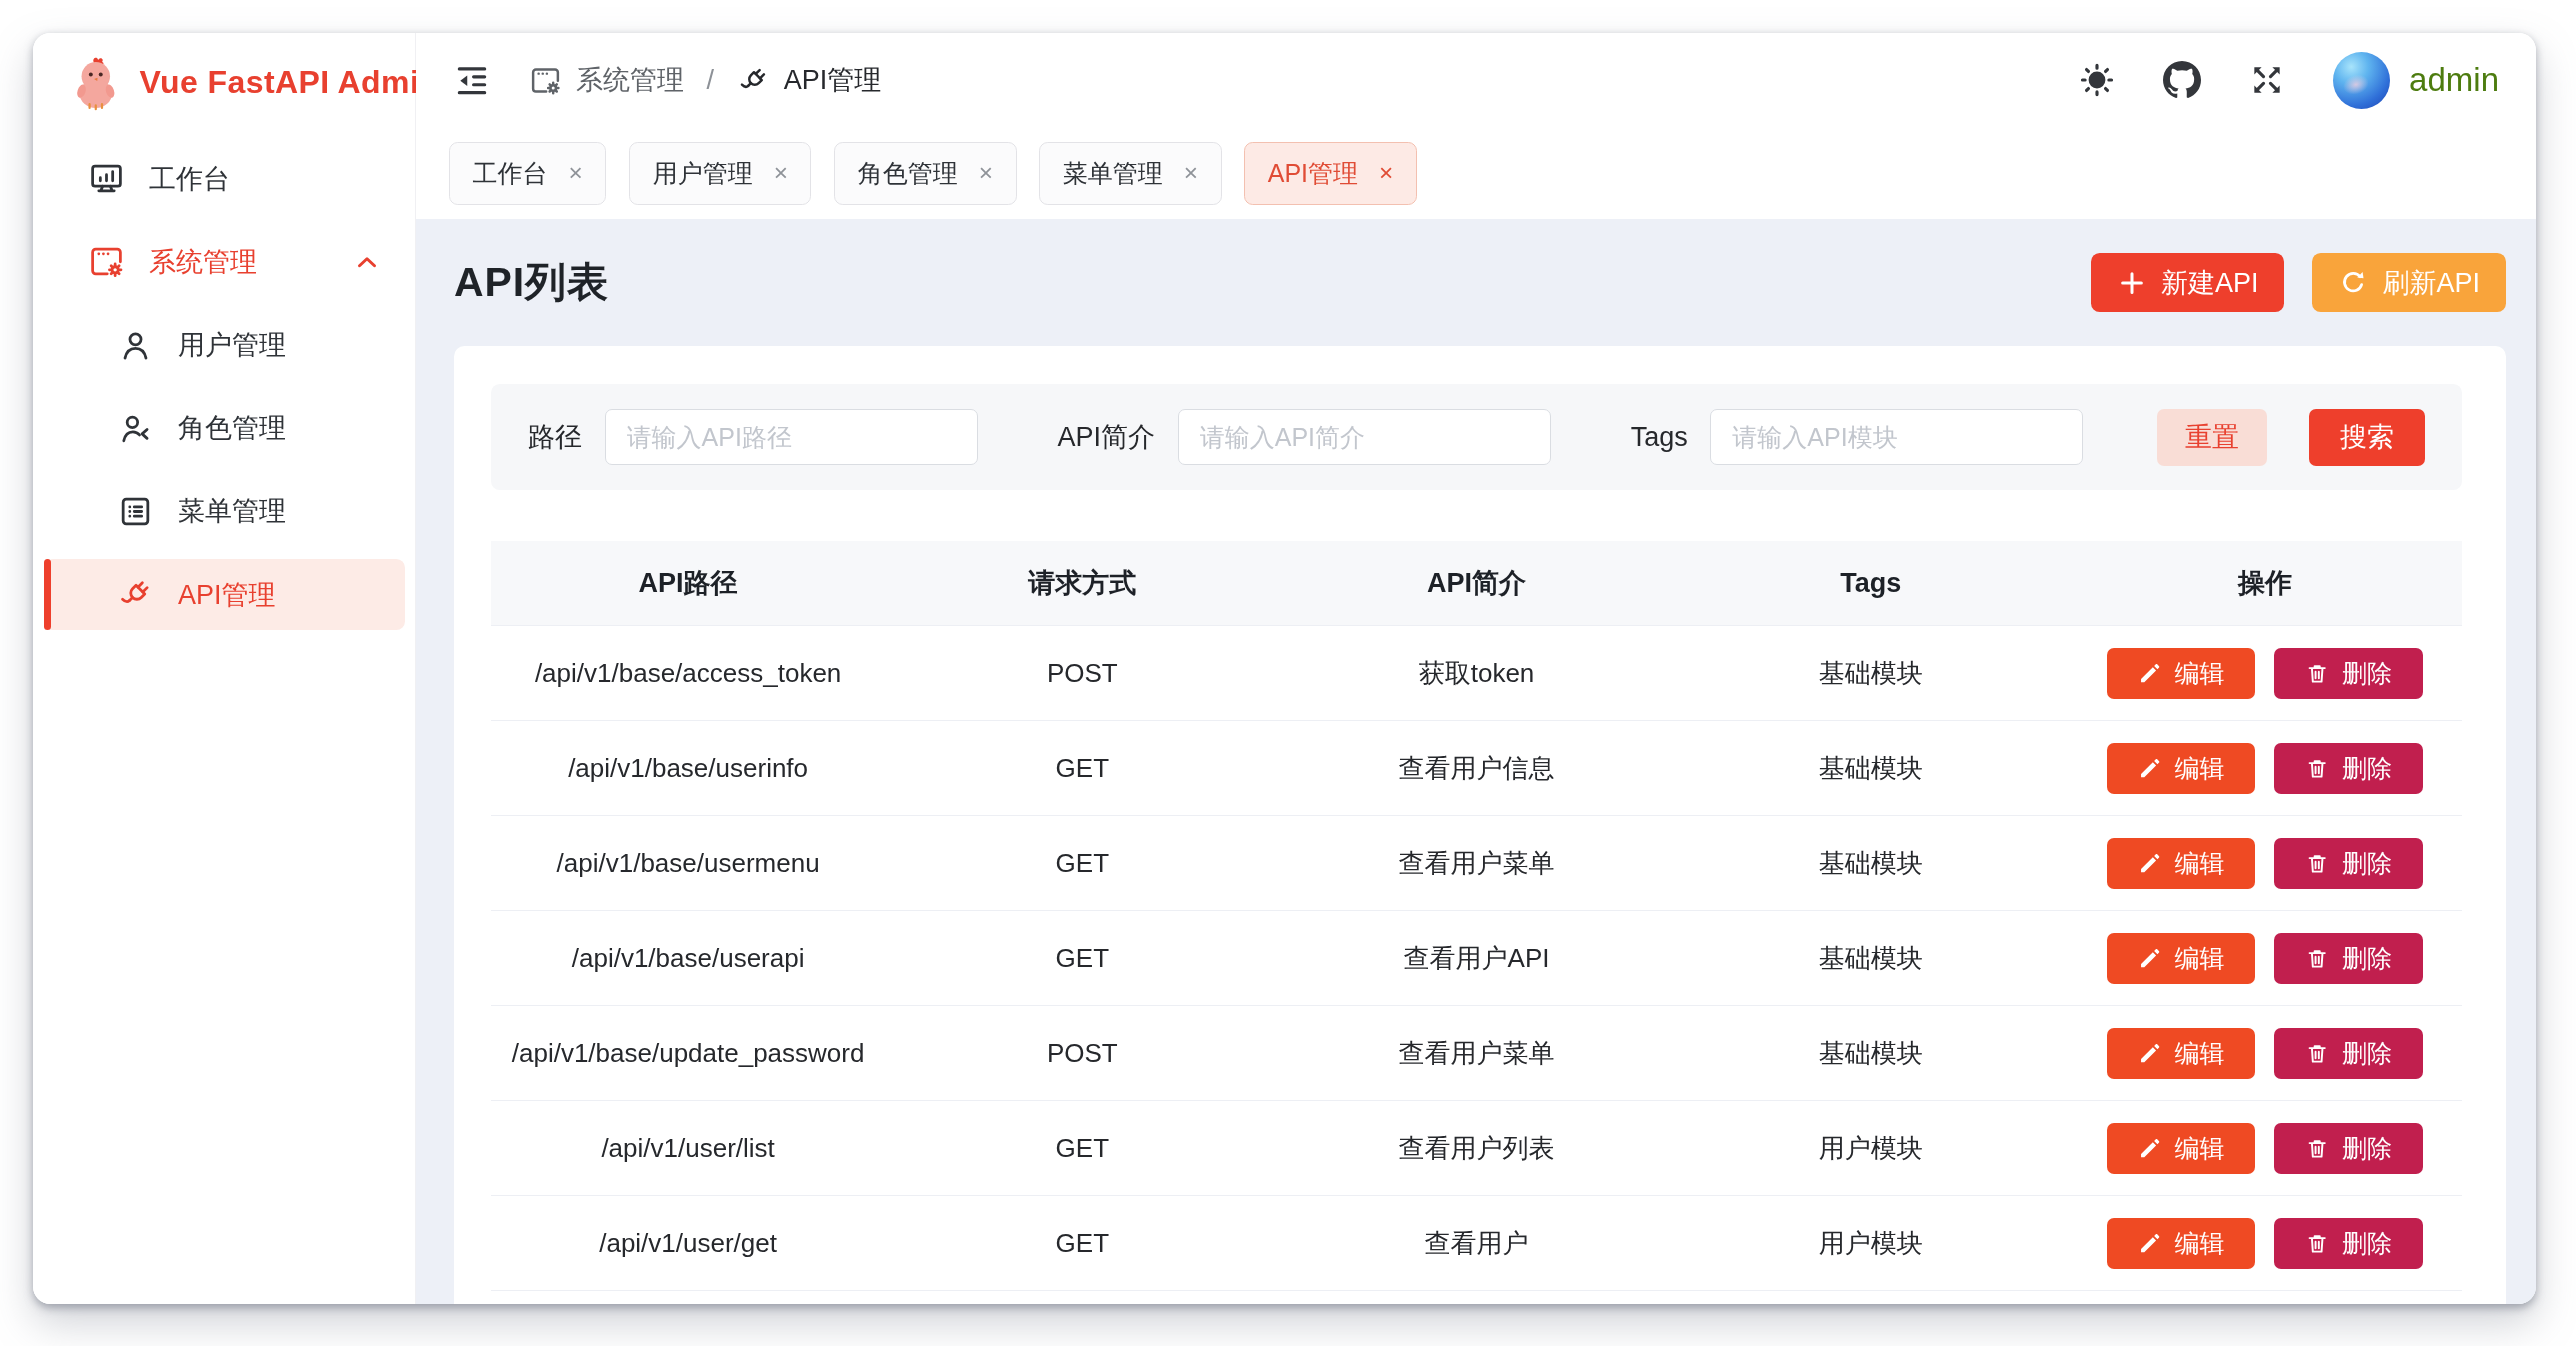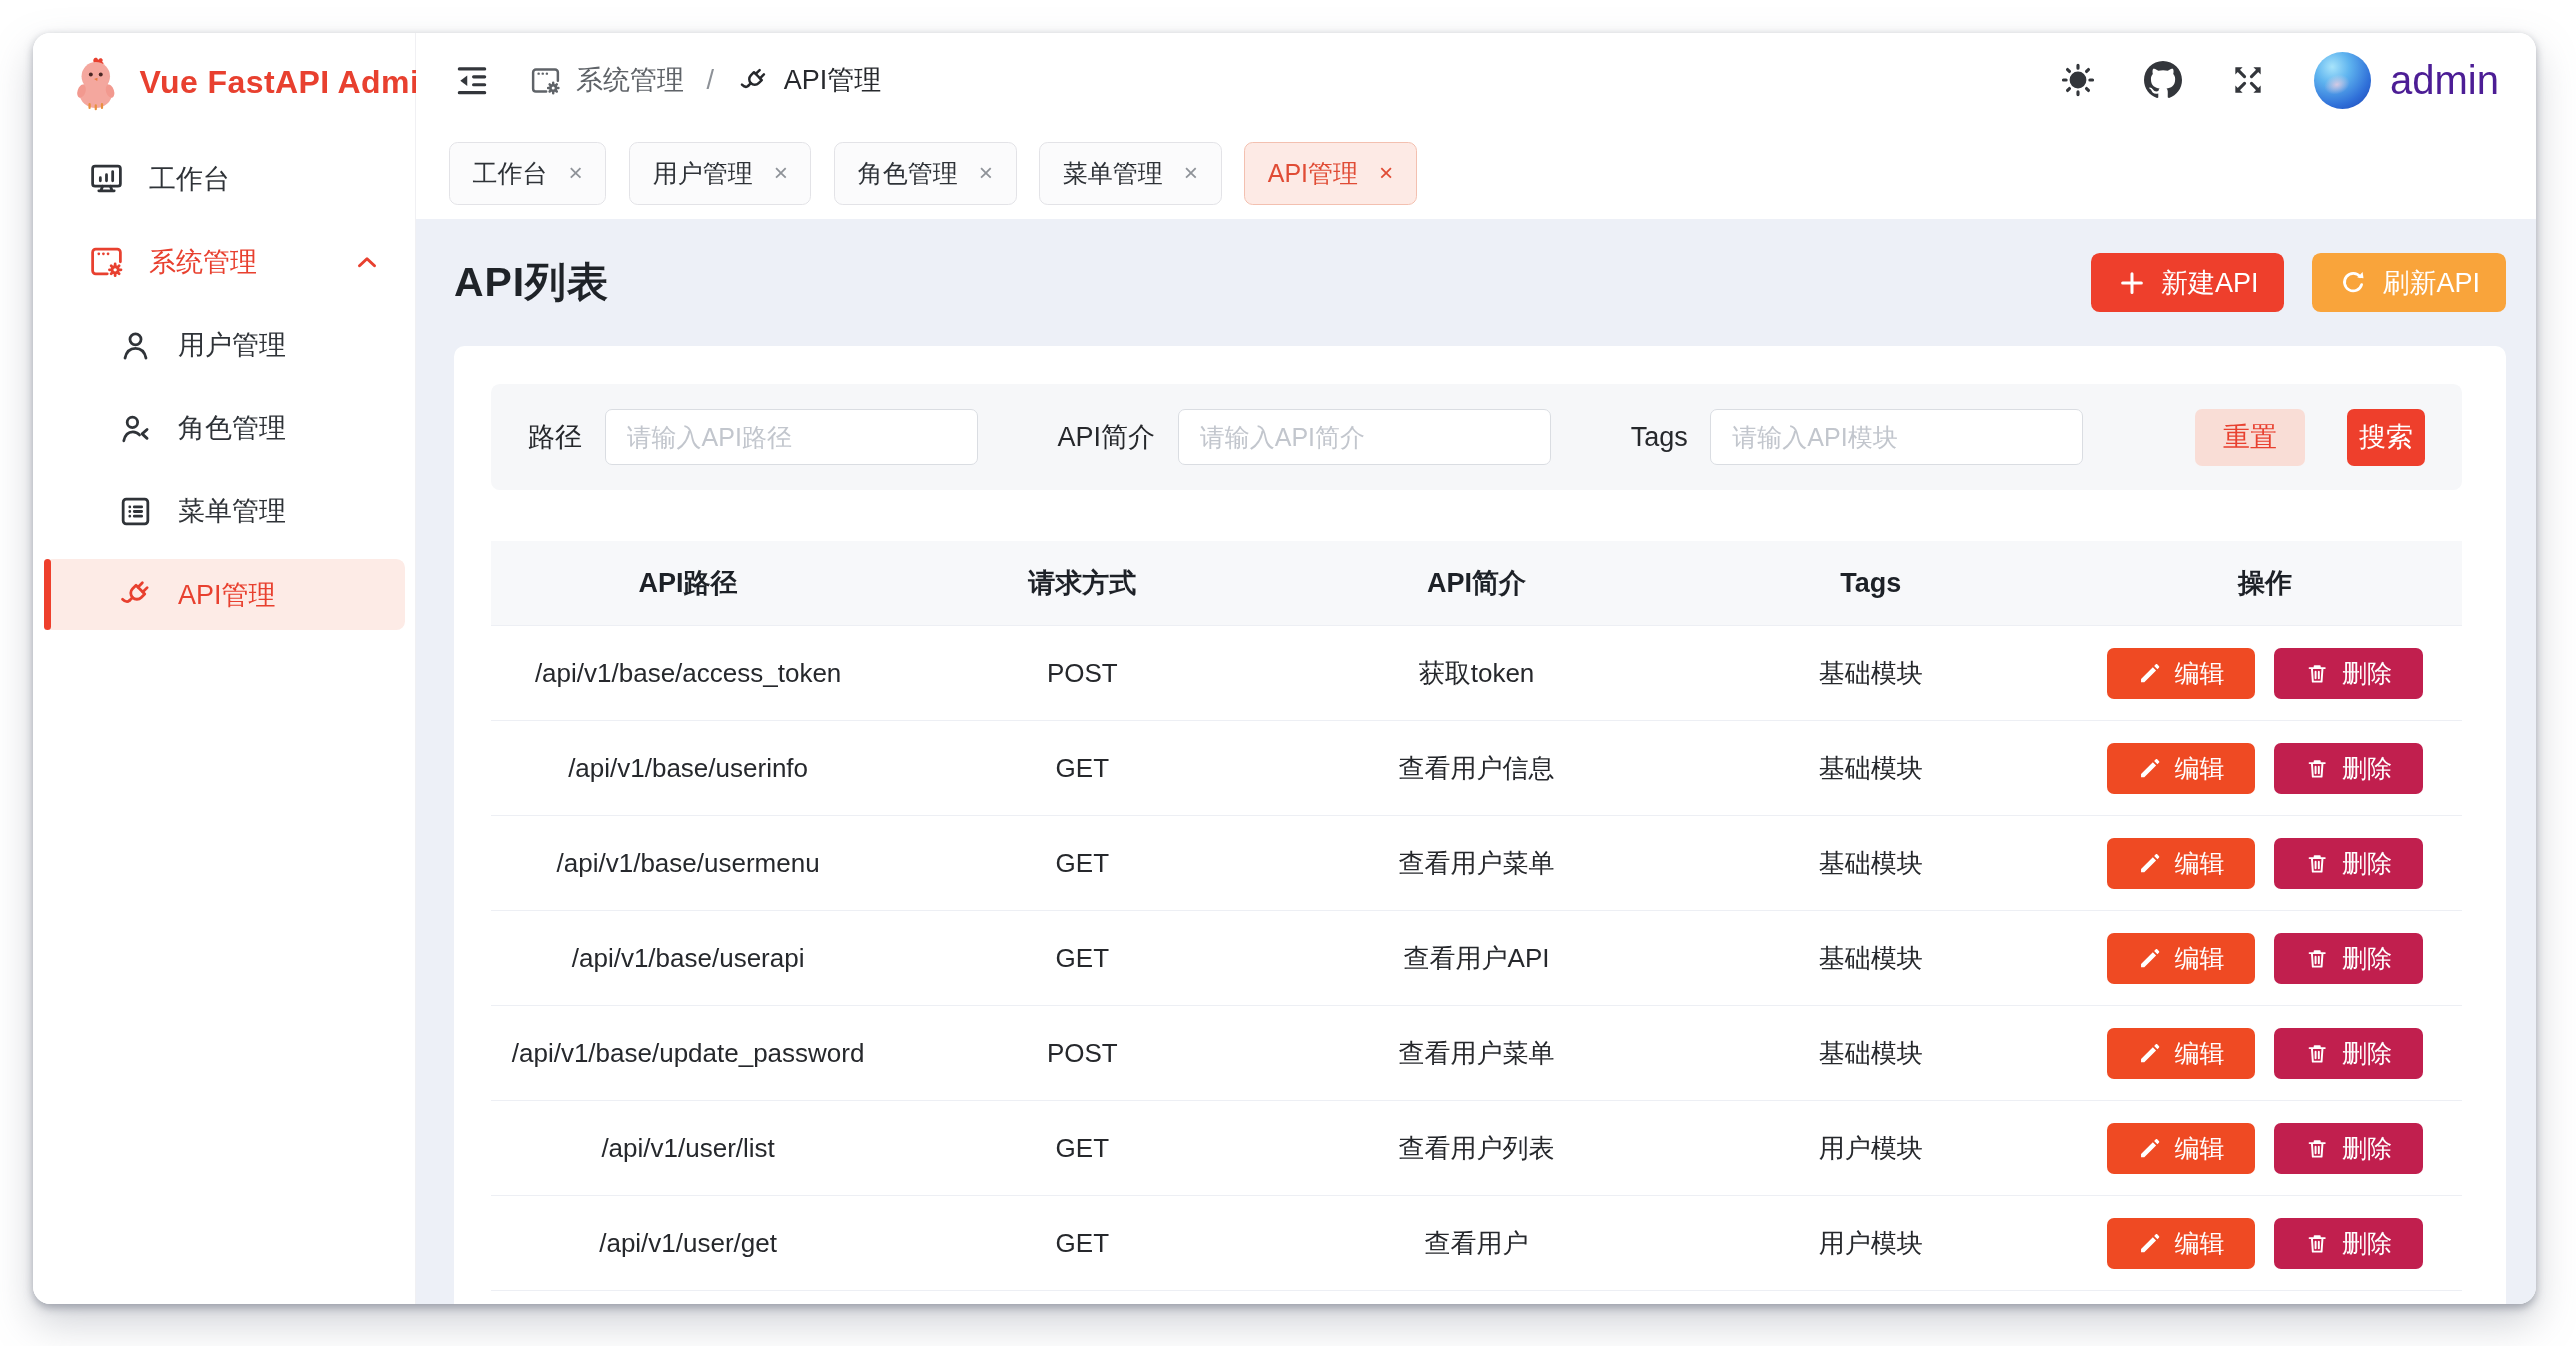--- a/index.html
+++ b/index.html
@@ -40,21 +40,21 @@
   .crumb-1 { color:#5f6368; }
   .crumb-sep { color:#8d9197; margin:0 22.6px; }
   .crumb-2 { color:#26282c; }
   .topbar-right { margin-left:auto; display:flex; align-items:center; gap:47px; }
   .avatar { width:57px; height:57px; border-radius:50%; flex-shrink:0; cursor:pointer;
             background:radial-gradient(circle at 32% 26%, #a8e4fb 0%, #5fb4ef 30%, #2f6fd8 68%, #1c3fae 100%);
             position:relative; overflow:hidden; }
   .avatar::after { content:""; position:absolute; left:18%; top:42%; width:46%; height:34%;
             background:radial-gradient(closest-side,#f3cfe0cc,#f3cfe000); transform:rotate(-18deg); }
   .user-wrap { display:flex; align-items:center; gap:19px; cursor:pointer; }
-  .username { font-size:40px; color:#4c1d95; }
+  .username { font-size:33px; color:#4d7c0f; }
 
   .tabbar { height:92px; background:#fff; display:flex; align-items:center; padding:0 33px; gap:22.6px; flex-shrink:0; }
   .tab { display:flex; align-items:center; gap:21px; height:63px; padding:0 22.6px; border-radius:8.7px;
          border:0.9px solid #e3e3e7; background:#fbfbfc; font-size:25px; color:#2f3338; cursor:pointer; white-space:nowrap; }
   .tab .tab-x { color:#8f9399; font-size:24.4px; line-height:1; cursor:pointer; }
   .tab.active { background:#fdeae5; border-color:#f3c0b0; color:#e04c35; }
   .tab.active .tab-x { color:#e04c35; }
 
   
   .content { flex:1; min-height:0; background:#edf0f7; padding:0 30px 0 38px; display:flex; flex-direction:column; }
@@ -74,21 +74,21 @@
   .filter-panel { background:#f6f7f9; border-radius:8.7px; height:106px; display:flex; align-items:center;
           padding:0 37px; flex-shrink:0; }
   .filter-group { display:flex; align-items:center; gap:22.6px; }
   .filter-group + .filter-group { margin-left:80px; }
   .filter-label { font-size:27px; color:#26282c; white-space:nowrap; }
   .filter-input { width:373px; height:56px; background:#fff; border:0.9px solid #dadde2; border-radius:7px;
           font-size:25px; color:#26282c; padding:2px 21px; outline:none; font-family:inherit; }
   .filter-input::placeholder { color:#c2c6cd; }
   .filter-actions { margin-left:auto; display:flex; gap:42px; }
   .btn-reset { background:#f9ddd6; color:#e8402f; height:57px; padding:0 28px; border-radius:7px; }
-  .btn-search { background:#ee3f2c; height:57px; padding:0 12px; border-radius:7px; }
+  .btn-search { background:#ee3f2c; height:57px; padding:0 31px; border-radius:7px; }
 
   .table { margin-top:51px; flex:1; min-height:0; overflow:hidden; }
   .thead { display:flex; align-items:center; background:#f7f8fa; height:85px; border-bottom:1.7px solid #edeff4; }
   .th { flex:1; text-align:center; font-size:27px; font-weight:bold; color:#1d2127; }
   .trow { display:flex; align-items:center; height:95px; border-bottom:1.7px solid #edeff4; background:#fff; }
   .td { flex:1; text-align:center; font-size:26px; color:#26282c; }
   .td.actions { display:flex; justify-content:center; align-items:center; gap:19px; }
   .btn-sm { height:51px; padding:0 31px; border-radius:7px; font-size:25px; gap:12.2px; }
   .btn-sm .bicon { width:24.4px; height:24.4px; }
   .btn-edit { background:#ef4a23; }

